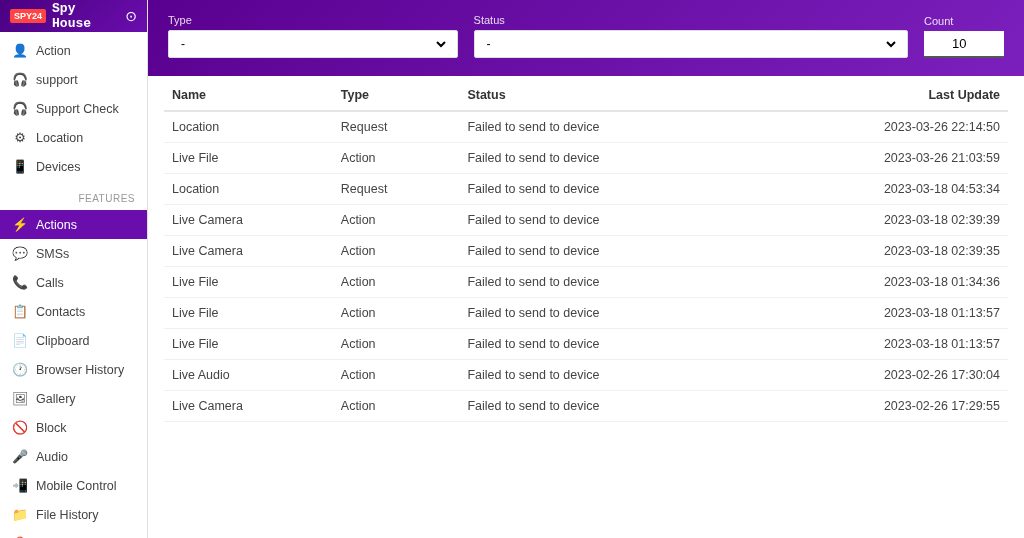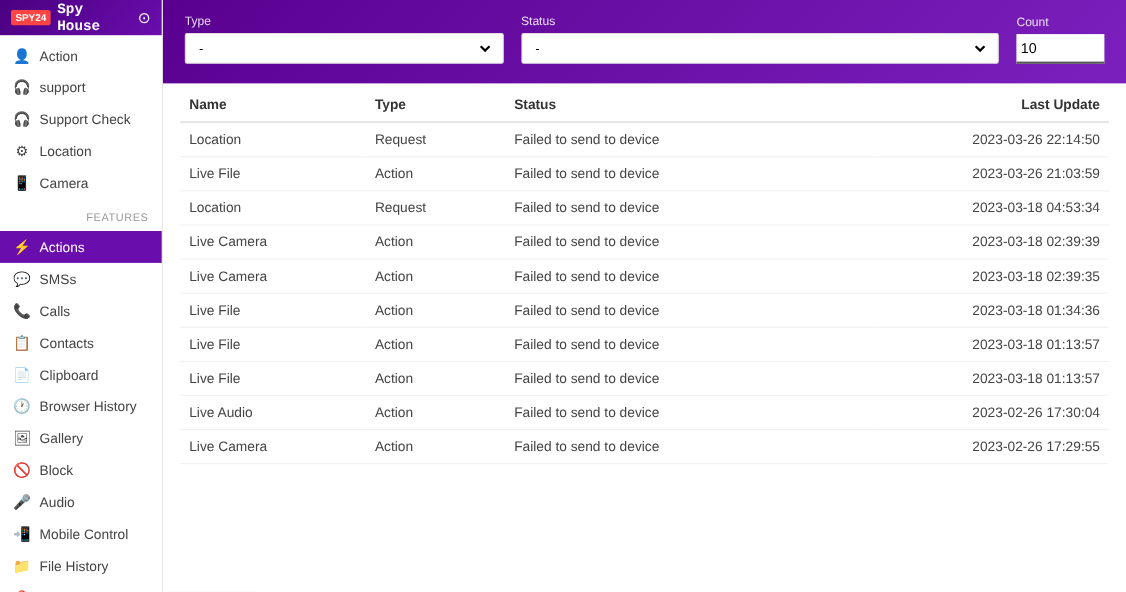--- a/index.html
+++ b/index.html
@@ -135,20 +135,21 @@
       align-items: center;
       padding: 5px 4px;
     }
     .filter-count-wrap input {
       border: none;
       outline: none;
       background: transparent;
       font-size: 13px;
       width: 60px;
       text-align: left;
+      margin-left: 24px;
     }
 
     
     #table-area {
       flex: 1;
       background: #fff;
       overflow-y: auto;
       padding: 0 16px;
     }
     table {
@@ -203,21 +204,21 @@
       <div class="sidebar-item">
         <span class="icon">🎧</span>
         <span>Support Check</span>
       </div>
       <div class="sidebar-item">
         <span class="icon">⚙</span>
         <span>Location</span>
       </div>
       <div class="sidebar-item">
         <span class="icon">📱</span>
-        <span>Camera</span>
+        <span>Devices</span>
       </div>
     </div>
 
   <div class="sidebar-section-label">FEATURES</div>
 
   <div class="sidebar-nav" id="feature-nav">
 
   <div class="sidebar-item active">
         <span class="icon">⚡</span>
         <span>Actions</span>

